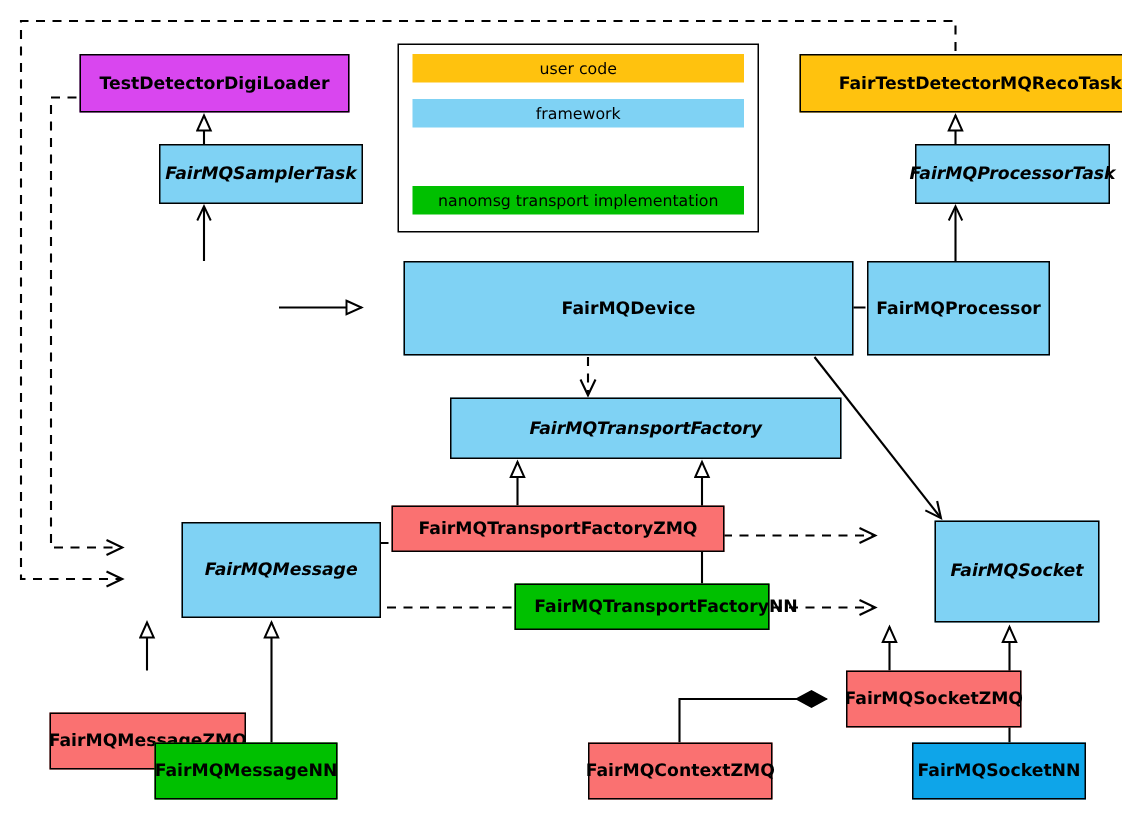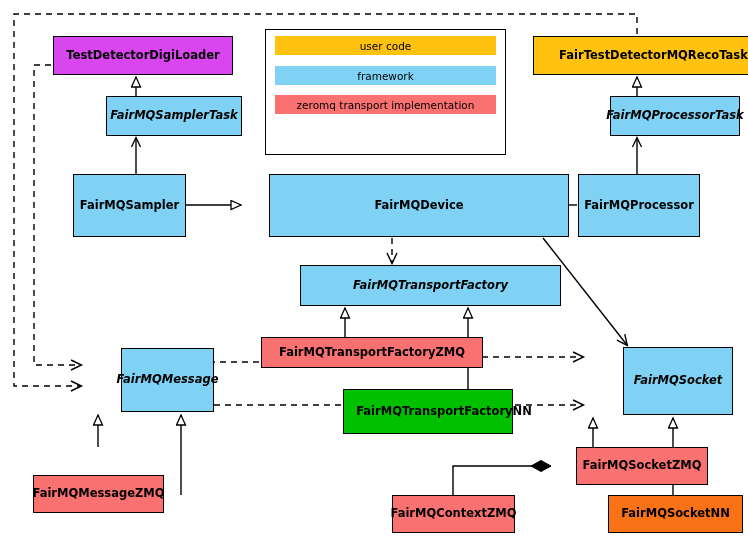--- a/index.html
+++ b/index.html
@@ -81,52 +81,52 @@
       <line x1="673" y1="495" x2="673" y2="418" marker-end="url(#hollowTri)"></line>
 
       <path d="M 453 495 L 453 466 L 551 466" marker-end="url(#blackDiamond)"></path>
     </g>
   </svg>
 
   <div class="node" style="left:53px;top:36px;width:180px;height:39px;background:#d946ef;">TestDetectorDigiLoader</div>
 
   <div class="node abstract" style="left:68px;top:96px;width:136px;height:40px;background:#7FD2F4;">FairMQSamplerTask</div>
 
-  <div class="node" style="left:73px;top:174px;width:113px;height:63px;background:#7FD2F4;">FairMQSampler</div>
 
   <div class="node" style="left:243px;top:174px;width:300px;height:63px;background:#7FD2F4;margin-left:26px;">FairMQDevice</div>
 
   <div class="node" style="left:533px;top:36px;width:241px;height:39px;background:#FFC20E;">FairTestDetectorMQRecoTask</div>
 
   <div class="node abstract" style="left:572px;top:96px;width:130px;height:40px;background:#7FD2F4;">FairMQProcessorTask</div>
 
   <div class="node" style="left:578px;top:174px;width:122px;height:63px;background:#7FD2F4;">FairMQProcessor</div>
 
   <div class="node abstract" style="left:262px;top:265px;width:261px;height:41px;background:#7FD2F4;">FairMQTransportFactory</div>
 
   <div class="node" style="left:261px;top:337px;width:222px;height:31px;background:#FA7171;">FairMQTransportFactoryZMQ</div>
 
-  <div class="node" style="left:343px;top:389px;width:170px;height:45px;background:#00C000;padding-left:36px;">FairMQTransportFactoryNN</div>
+  <div class="node" style="left:343px;top:389px;width:170px;height:31px;background:#00C000;padding-left:36px;">FairMQTransportFactoryNN</div>
 
-  <div class="node abstract" style="left:83px;top:348px;width:93px;height:64px;background:#7FD2F4;">FairMQMessage</div>
+  <div class="node abstract" style="left:83px;top:348px;width:133px;height:64px;background:#7FD2F4;">FairMQMessage</div>
 
   <div class="node abstract" style="left:585px;top:347px;width:110px;height:68px;background:#7FD2F4;">FairMQSocket</div>
 
   <div class="node" style="left:33px;top:447px;width:131px;height:38px;background:#FA7171;margin-top:28px;">FairMQMessageZMQ</div>
 
+  <div class="node" style="left:103px;top:495px;width:122px;height:38px;background:#00C000;">FairMQMessageNN</div>
 
-  <div class="node" style="left:576px;top:447px;width:132px;height:38px;background:#FA7171;">FairMQSocketZMQ</div>
+  <div class="node" style="left:564px;top:447px;width:117px;height:38px;background:#FA7171;">FairMQSocketZMQ</div>
 
-  <div class="node" style="left:608px;top:495px;width:135px;height:38px;background:#f97316;">FairMQSocketNN</div>
+  <div class="node" style="left:608px;top:495px;width:116px;height:38px;background:#0ea5e9;">FairMQSocketNN</div>
 
   <div class="node" style="left:392px;top:495px;width:123px;height:38px;background:#FA7171;">FairMQContextZMQ</div>
 
   <div class="legend-box" style="left:265px;top:29px;width:241px;height:126px;">
   </div>
 
   <div class="legend-row" style="left:275px;top:36px;width:221px;height:19px;background:#FFC20E;">user code</div>
 
   <div class="legend-row" style="left:275px;top:66px;width:221px;height:19px;background:#7FD2F4;">framework</div>
 
-  <div class="legend-row" style="left:275px;top:95px;width:221px;height:19px;background:#FA7171;">zeromq transport implementation</div>
 
+  <div class="legend-row" style="left:275px;top:124px;width:221px;height:19px;background:#00C000;">nanomsg transport implementation</div>
 
 </div>
 
 </body></html>

